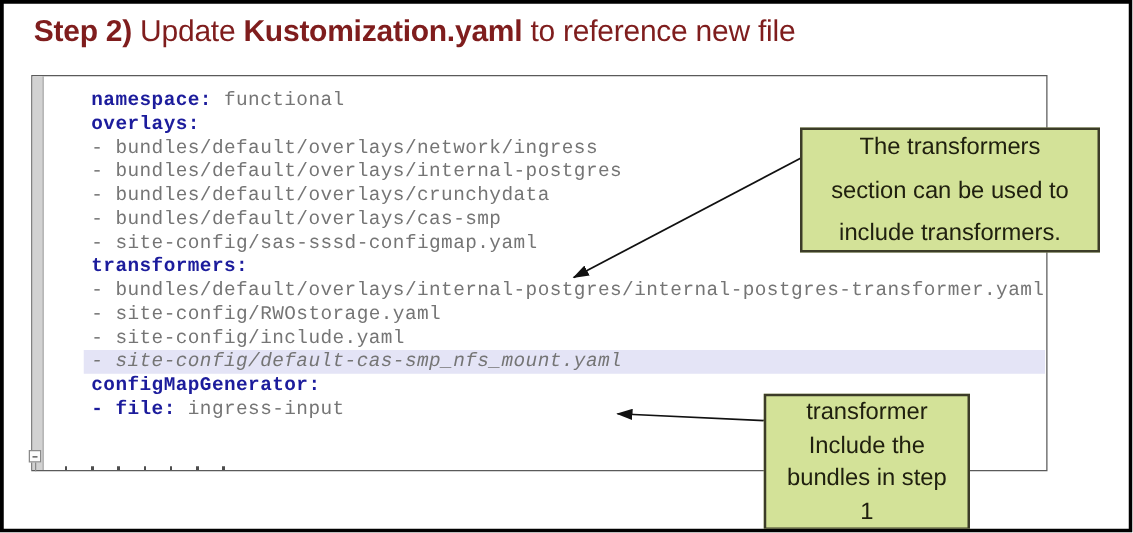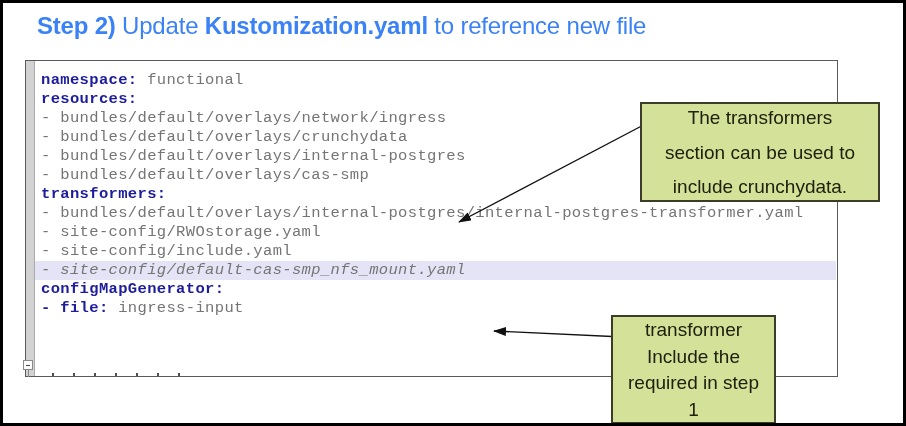--- a/index.html
+++ b/index.html
@@ -4,36 +4,36 @@
 <style>
   html,body { margin:0; padding:0; background:#fff; }
   #page {
     position:relative; width:906px; height:426px; box-sizing:border-box;
     border:3px solid #000; background:#fff; overflow:hidden;
     font-family:"Liberation Sans", sans-serif;
   }
 
   
   #slide-title {
-    position:absolute; left:34px; top:9px;
-    font-size:24px; letter-spacing:-0.2px; color:#3b82f6; white-space:nowrap;
+    position:absolute; left:24px; top:9px;
+    font-size:24px; letter-spacing:-0.2px; color:#7f1d1d; white-space:nowrap;
   }
   #slide-title .b { font-weight:700; }
 
   
   #codebox {
     position:absolute; left:22px; top:57px; width:813px; height:317px;
     box-sizing:border-box; border:1px solid #5a5a5a; background:#fff;
   }
   #gutter {
     position:absolute; left:0; top:0; bottom:0; width:8px;
     background:#d2d2d2; border-right:1px solid #ababab;
   }
   #code-lines {
-    position:absolute; left:9px; top:10px; right:1px;
+    position:absolute; left:9px; top:10px; right:1px;padding-left:32px;
   }
   .code-line {
     height:19px; line-height:19px; padding-left:6px; white-space:pre;
     font-family:"Liberation Mono","DejaVu Sans Mono",monospace;
     font-size:15.5px; letter-spacing:0.35px; color:var(--code-text,#757575);
   }
   .code-line .k { color:var(--keyword,#1c1c9c); font-weight:bold; }
   .code-line.hl { background:var(--highlight-line,#e4e4f6);font-style:italic; }
 
   
@@ -72,47 +72,48 @@
 <div id="page">
 
   <div id="slide-title">
     <span class="b">Step 2)</span><span> Update </span><span class="b">Kustomization.yaml</span><span> to reference new file</span>
   </div>
 
   <div id="codebox">
     <div id="gutter"></div>
     <div id="code-lines">
         <div class="code-line"><span class="k">namespace:</span><span class="p"> functional</span></div>
-        <div class="code-line"><span class="k">resources:</span></div>
+        <div class="code-line"><span class="k">overlays:</span></div>
         <div class="code-line"><span class="p">- bundles/default/overlays/network/ingress</span></div>
+        <div class="code-line"><span class="p">- bundles/default/overlays/internal-postgres</span></div>
         <div class="code-line"><span class="p">- bundles/default/overlays/crunchydata</span></div>
-        <div class="code-line"><span class="p">- bundles/default/overlays/internal-postgres</span></div>
         <div class="code-line"><span class="p">- bundles/default/overlays/cas-smp</span></div>
+        <div class="code-line"><span class="p">- site-config/sas-sssd-configmap.yaml</span></div>
         <div class="code-line"><span class="k">transformers:</span></div>
         <div class="code-line"><span class="p">- bundles/default/overlays/internal-postgres/internal-postgres-transformer.yaml</span></div>
         <div class="code-line"><span class="p">- site-config/RWOstorage.yaml</span></div>
         <div class="code-line"><span class="p">- site-config/include.yaml</span></div>
         <div class="code-line hl"><span class="p">- site-config/default-cas-smp_nfs_mount.yaml</span></div>
         <div class="code-line"><span class="k">configMapGenerator:</span></div>
         <div class="code-line"><span class="k">- file:</span><span class="p"> ingress-input</span></div>
       </div>
     <div id="fold-marker"></div>
     <div id="clipped-line-marks"></div>
   </div>
 
   <div id="callout-transformers" class="callout">
       <div>The transformers</div>
       <div>section can be used to</div>
-      <div>include crunchydata.</div>
+      <div>include transformers.</div>
     </div>
 
   <div id="callout-step1" class="callout">
       <div>transformer</div>
       <div>Include the</div>
-      <div>required in step</div>
+      <div>bundles in step</div>
       <div>1</div>
     </div>
 
   <svg id="arrows" width="906" height="426">
     <defs>
       <marker id="ah" markerWidth="13" markerHeight="9" refX="12" refY="4.5" orient="auto" markerUnits="userSpaceOnUse">
         <path d="M0,0 L13,4.5 L0,9 z" fill="#111"></path>
       </marker>
     </defs>
     <line x1="650" y1="117" x2="456" y2="219" stroke="#111" stroke-width="1.4" marker-end="url(#ah)"></line>

